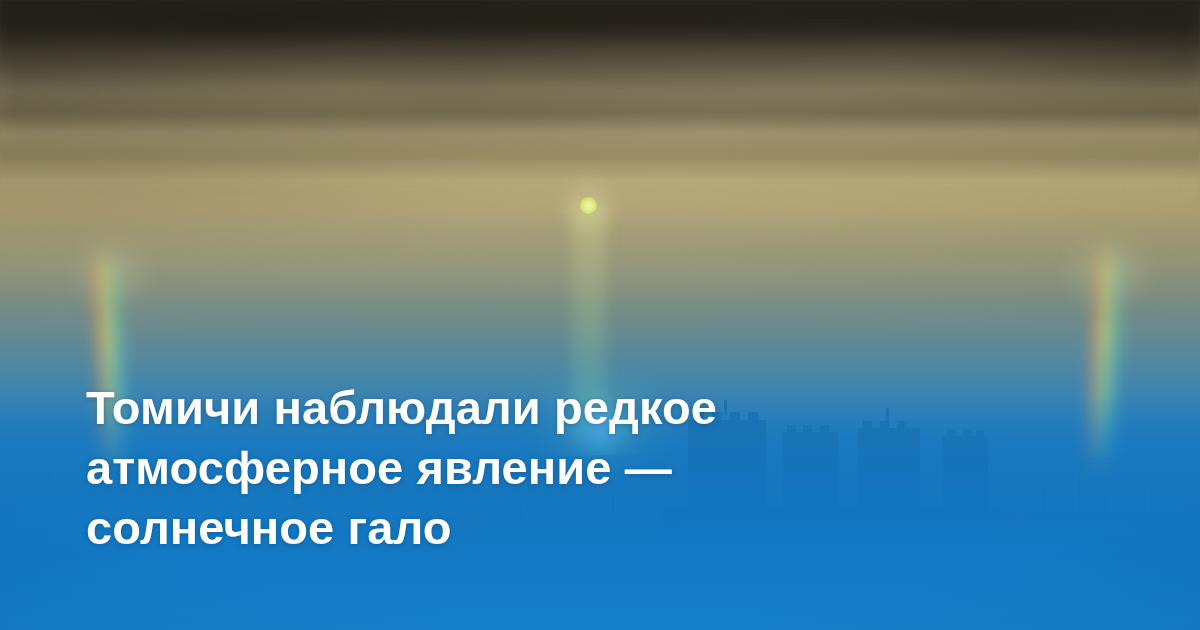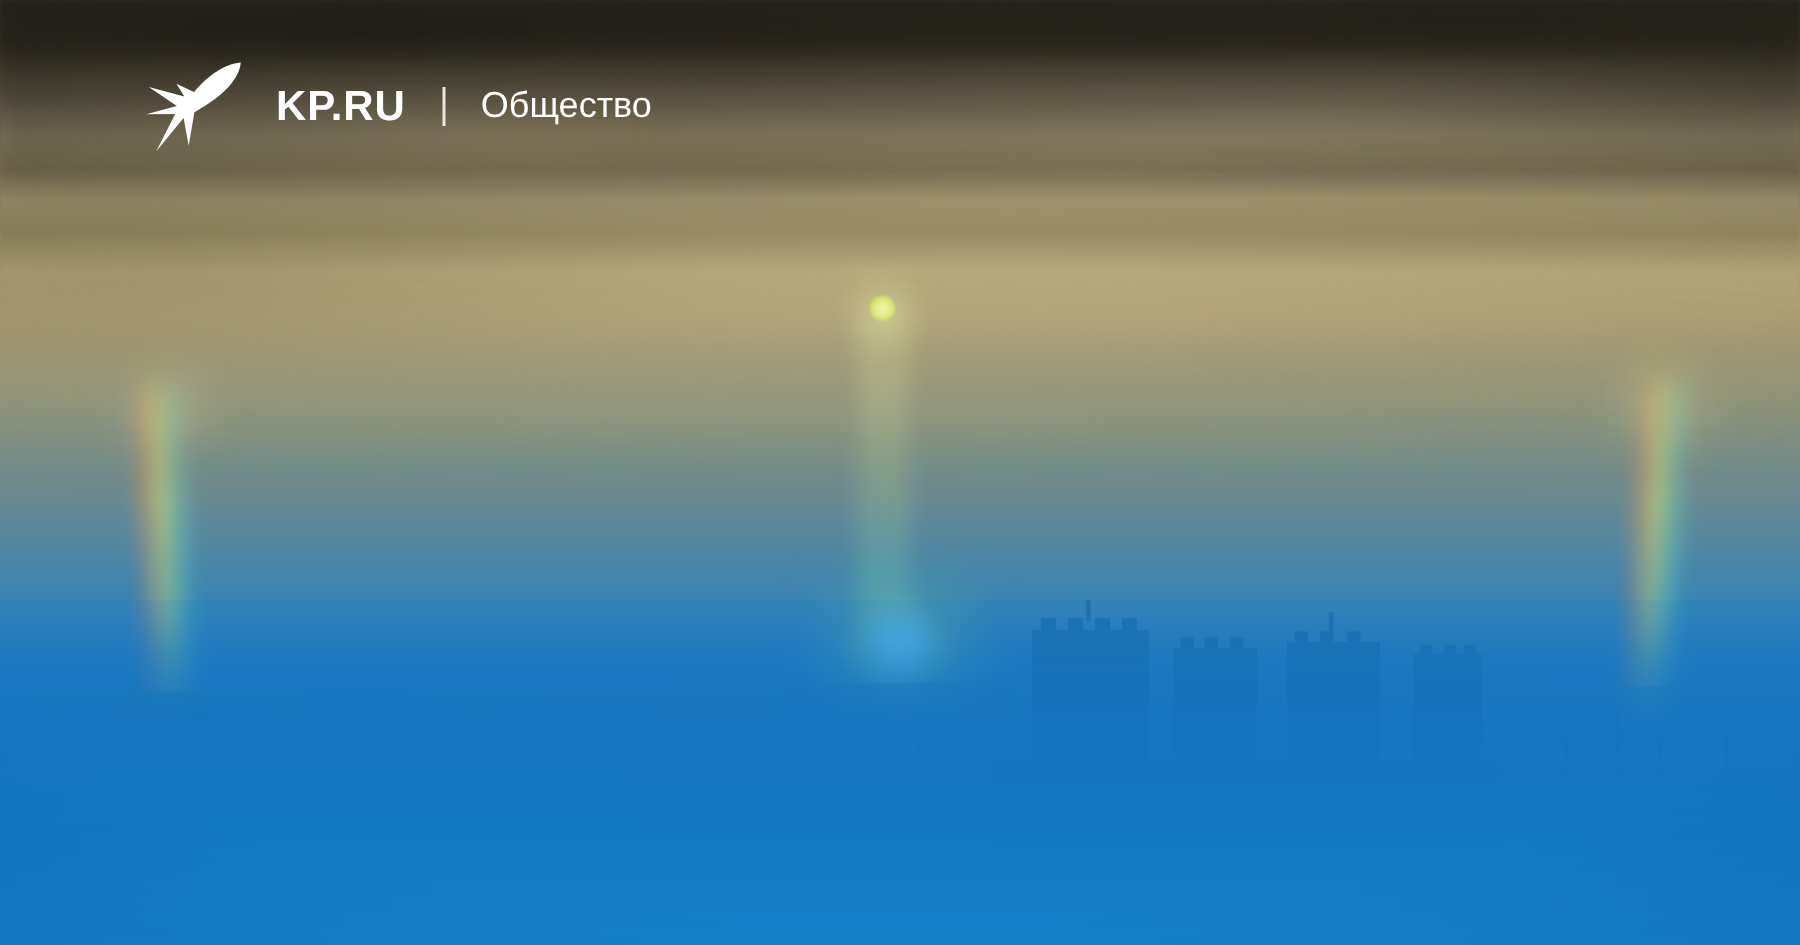--- a/index.html
+++ b/index.html
@@ -404,31 +404,16 @@
 
         <rect x="0" y="126" width="1200" height="104" fill="#1c74b6" opacity="0.55"></rect>
       </svg>
     </div>
 
     <div class="haze"></div>
     <div class="brand-wash"></div>
     <div class="vignette"></div>
   </div>
 
-  <div class="header">
-    <svg class="logo-mark" viewBox="0 0 66 62" aria-hidden="true">
-      <path fill="#ffffff" d="M64.5 1.6 C58.2 2.0 50.8 5.4 44.2 10.6
-               C40.0 13.9 36.4 17.6 33.3 21.4
-               L21.6 15.9 L26.9 24.3
-               L3.2 18.0 L21.9 30.6
-               L1.5 36.2 L20.8 36.0
-               L8.2 60.8 L26.4 38.6
-               L29.8 57.2 L33.6 34.9
-               C39.0 31.6 46.0 27.5 52.0 22.2
-               C59.0 16.0 64.0 8.6 64.5 1.6 Z"></path>
-    </svg>
-    <div class="brand">KP.RU</div>
-    <div class="divider"></div>
-    <div class="rubric">Общество</div>
-  </div>
-
+
+  <h1 class="headline">Томичи наблюдали редкое атмосферное явление — солнечное гало</h1>
 
 </div>
 
 </body></html>

